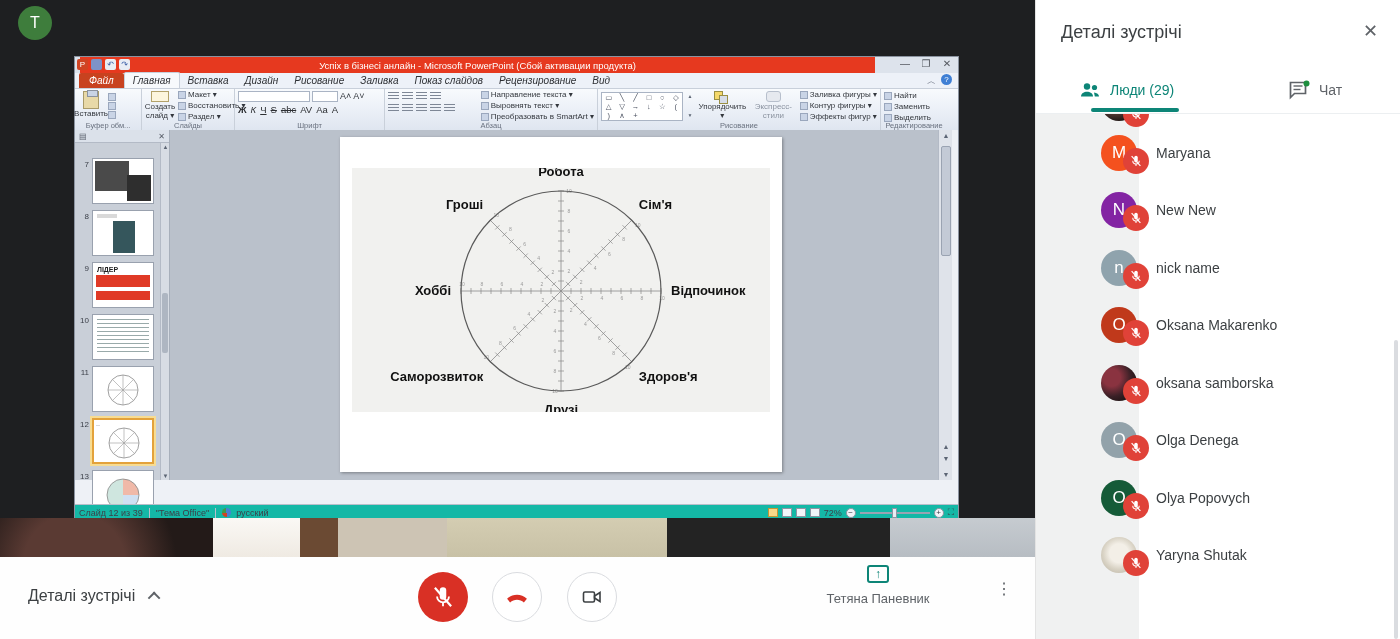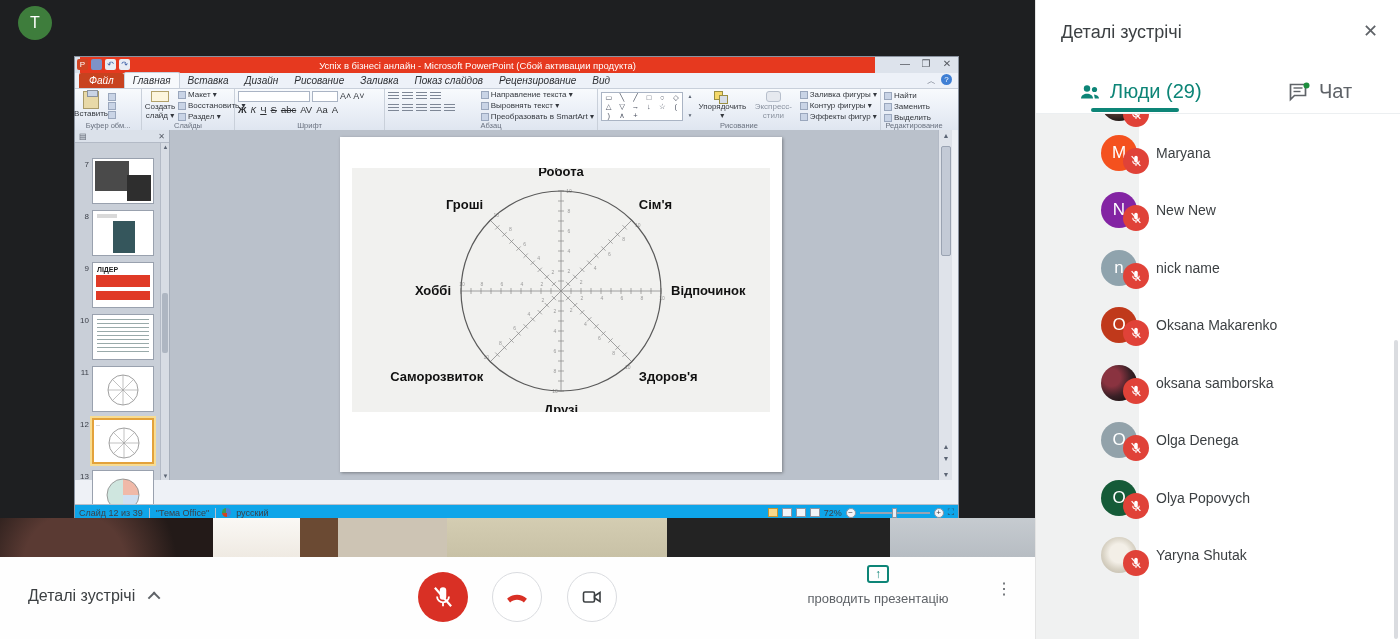--- a/index.html
+++ b/index.html
@@ -87,21 +87,21 @@
   
   #slide-bg { position:absolute; left:95px; top:73px; width:768px; height:350px; background:#bac1cb; }
   #slide { position:absolute; left:265px; top:80px; width:442px; height:335px; background:#fff; box-shadow:1px 1px 3px rgba(0,0,0,.35); }
   #wheel-img { position:absolute; left:12px; top:31px; width:418px; height:244px; background:#f1f1ef; }
   #doc-scroll { position:absolute; left:863px; top:73px; width:14px; height:350px; background:#dfe3ea; border-left:1px solid #b3bac6; }
   #doc-scroll .dsb { position:absolute; left:0; width:14px; text-align:center; font-size:7px; color:#5c6574; }
   #doc-thumb { position:absolute; left:2px; top:16px; width:10px; height:110px; background:#c3cad6; border:1px solid #9aa3b2; border-radius:2px; }
 
   
   #notes { position:absolute; left:95px; top:423px; width:782px; height:24px; background:#fff; border-top:2px solid #a8b0bd; font-size:11px; color:#3c414a; padding:4px 0 0 10px; }
-  #statusbar { position:absolute; left:0; top:447px; width:100%; height:16px; background:#0ea5e9; border-top:1px solid #b8bfca; display:flex; align-items:center; font-size:9px; color:#3c414a; padding:0 4px; }
+  #statusbar { position:absolute; left:0; top:447px; width:100%; height:16px; background:#14b8a6; border-top:1px solid #b8bfca; display:flex; align-items:center; font-size:9px; color:#3c414a; padding:0 4px; }
   .sdiv { width:1px; height:10px; background:#b8bfca; margin:0 6px; }
   #status-right { margin-left:auto; display:flex; align-items:center; gap:4px; }
   .view-ic { width:10px; height:9px; border:1px solid #8d95a3; background:#f2f5f9; }
   .view-ic.on { background:#f8d889; border-color:#c49433; }
   #zoom-track { width:70px; height:2px; background:#9aa3b2; position:relative; }
   #zoom-handle { position:absolute; left:32px; top:-4px; width:5px; height:10px; background:#e9edf3; border:1px solid #8d95a3; }
   .zbtn { width:10px; height:10px; border:1px solid #8d95a3; border-radius:50%; font-size:8px; line-height:8px; text-align:center; color:#3c414a; background:#f2f5f9; }
   #lang-ic { width:9px; height:9px; border-radius:50%; background:conic-gradient(#4a7fd4 0 50%, #d04423 50% 75%, #3e9a4c 75%); }
 
   
@@ -124,21 +124,21 @@
   #btn-cam { left:567px; background:#fff; border:1px solid #dadce0; }
   #present-box { position:absolute; left:778px; top:8px; width:200px; text-align:center; }
   #present-ic { width:22px; height:18px; border:2px solid #0d8577; border-radius:3px; margin:0 auto 6px; color:#0d8577; font-size:12px; line-height:14px; }
   .present-line { font-size:13px; color:#5f6368; line-height:19px; }
   #bb-dots { position:absolute; left:996px; top:28px; color:#5f6368; font-size:16px; letter-spacing:0; line-height:8px; text-align:center; width:14px; }
 
   
   #panel { position:absolute; left:1035px; top:0; width:365px; height:639px; background:#fff; border-left:1px solid #e3e3e3; }
   #panel-title { position:absolute; left:25px; top:22px; font-size:18px; color:#3c4043; }
   #panel-close { position:absolute; right:22px; top:20px; font-size:18px; color:#5f6368; }
-  .ptab { position:absolute; top:80px; display:flex; align-items:center; gap:9px; font-size:20px; }
+  .ptab { position:absolute; top:80px; display:flex; align-items:center; gap:9px; font-size:14px; }
   #tab-people { left:43px; color:#0d8577; }
   #tab-chat { left:252px; color:#5f6368; }
   #tab-underline { position:absolute; left:55px; top:108px; width:88px; height:4px; border-radius:3px; background:#0d8577; }
   #plist { position:absolute; left:0; top:113px; width:365px; height:526px; overflow:hidden; border-top:1px solid #eceff1; }
   #plist-graycol { position:absolute; left:0; top:0; width:103px; height:526px; background:#f0f1f1; }
   .prow { position:relative; display:flex; align-items:center; height:57.5px; }
   .prow:first-of-type { margin-top:10px; }
   .pavatar { position:absolute; left:65px; width:36px; height:36px; border-radius:50%; color:#fff; font-size:17px; display:flex; align-items:center; justify-content:center; }
   .pbadge { position:absolute; left:87px; margin-top:16px; width:26px; height:26px; border-radius:50%; background:#e04238; display:flex; align-items:center; justify-content:center; }
   .pname { margin-left:120px; font-size:14px; color:#3c4043; }
@@ -578,21 +578,21 @@
     </div>
     <div class="call-btn" id="btn-cam">
       <svg width="24" height="24" viewBox="0 0 24 24">
         <rect x="3.5" y="7" width="11" height="10" rx="1.5" fill="none" stroke="#3c4043" stroke-width="1.6"></rect>
         <path d="M14.5 11l5.5-3.5v9L14.5 13z" fill="none" stroke="#3c4043" stroke-width="1.6"></path>
       </svg>
     </div>
 
     <div id="present-box">
       <div id="present-ic">↑</div>
-      <div class="present-line">проводить презентацію</div>
+      <div class="present-line">Тетяна Паневник</div>
     </div>
     <div id="bb-dots">⋮</div>
   </div>
 </div>
 
 <div id="panel">
   <div id="panel-title">Деталі зустрічі</div>
   <div id="panel-close">✕</div>
 
   <div class="ptab" id="tab-people">

